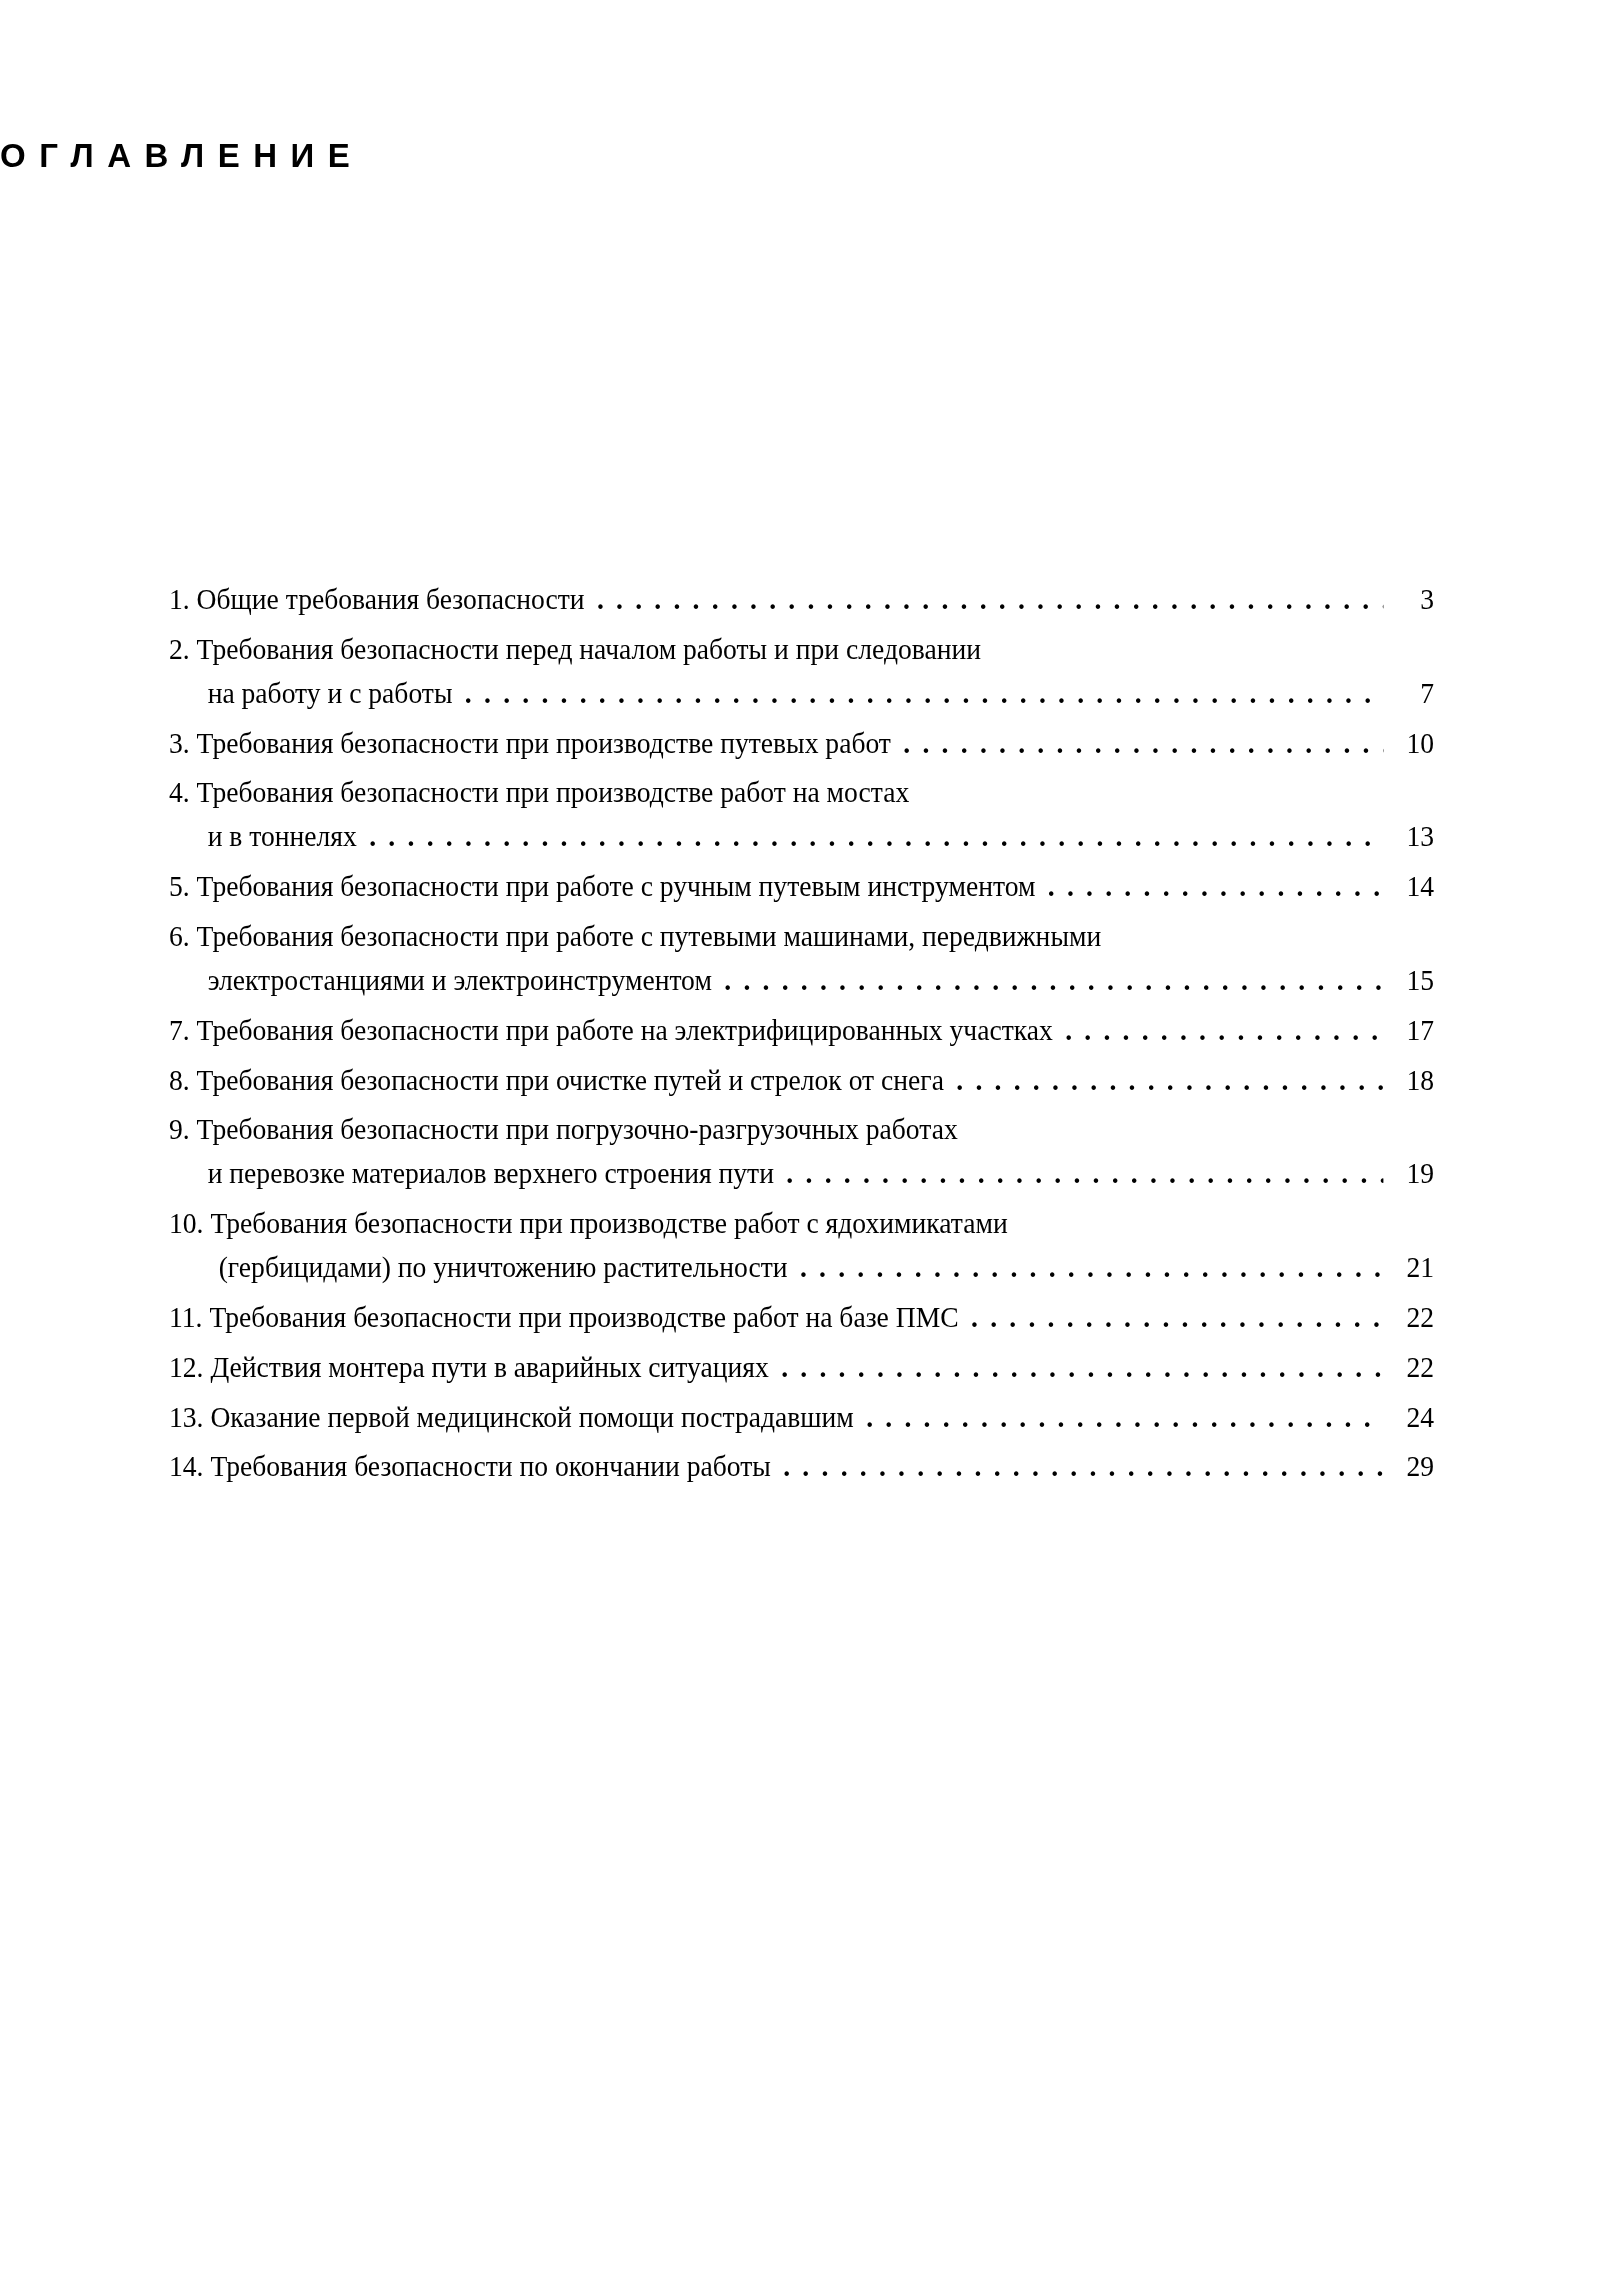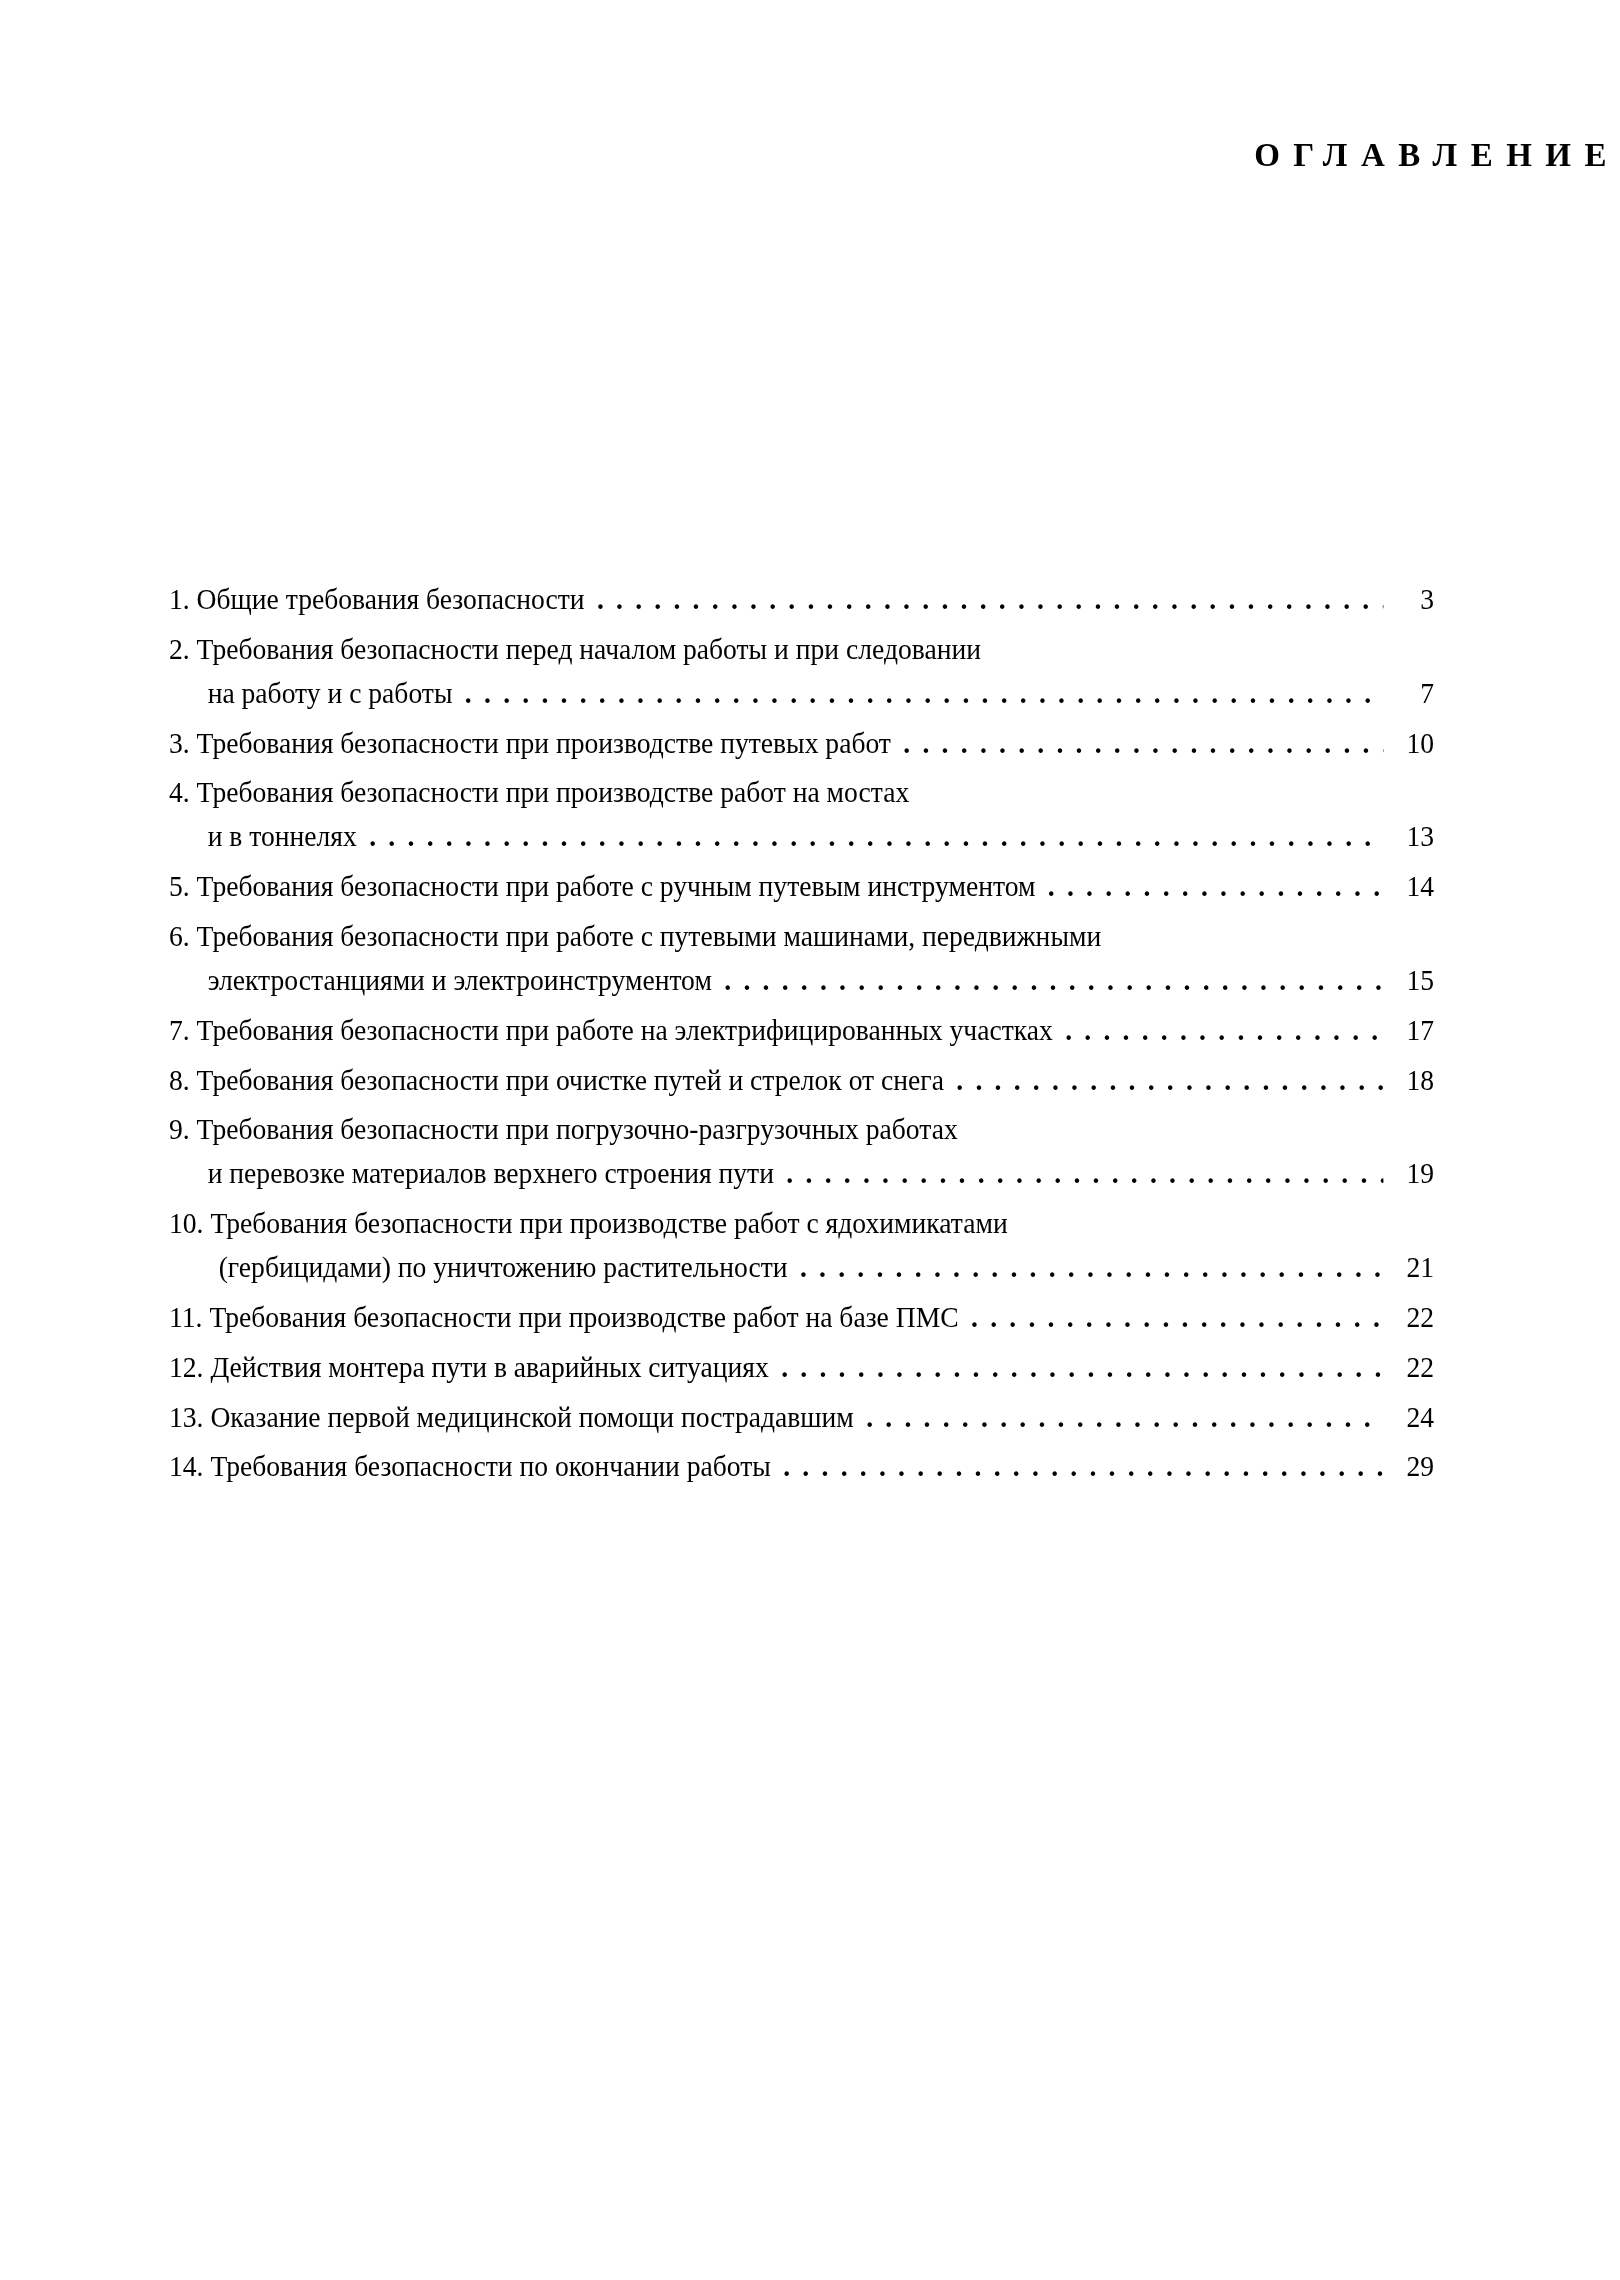--- a/index.html
+++ b/index.html
@@ -1,19 +1,19 @@
 <!DOCTYPE html>
 <html><head>
 <meta charset="utf-8">
 <style>
   html, body { margin: 0; padding: 0; background: #ffffff; }
   body { width: 1620px; height: 2281px; position: relative; overflow: hidden;
          font-family: "Liberation Serif", "DejaVu Serif", serif; color: #000; }
-  .title { position: absolute; top: 137px; left: 0; width: 1620px; text-align: right;
-           font-family: Liberation Serif, serif; font-weight: bold;
+  .title { position: absolute; top: 137px; left: 0; width: 1620px; text-align: left;
+           font-family: Liberation Sans, sans-serif; font-weight: bold;
            font-size: 33px; letter-spacing: 13.5px; }
   .toc { position: absolute; left: 169px; top: 577px; width: 1265px; }
   .entry { font-size: 30px; line-height: 44px; margin-bottom: 5.8px; transform: scaleX(0.92); transform-origin: left; width: 1375px; }
   .line { display: flex; align-items: baseline; white-space: nowrap; }
   .num { display: inline-block; }
   .indent { padding-left: 42px; }
   .indent2 { padding-left: 54px; }
   .dots { flex: 1; overflow: hidden; margin: 0 13.5px; letter-spacing: 0; }
   .dots::after { content: ". . . . . . . . . . . . . . . . . . . . . . . . . . . . . . . . . . . . . . . . . . . . . . . . . . . . . . . . . . . . . . . . . . . . . . . . . . . . . . . . . . . . . . . ."; white-space: nowrap; font-weight: bold; word-spacing: 5.8px; }
   .page { min-width: 42px; text-align: right; }

